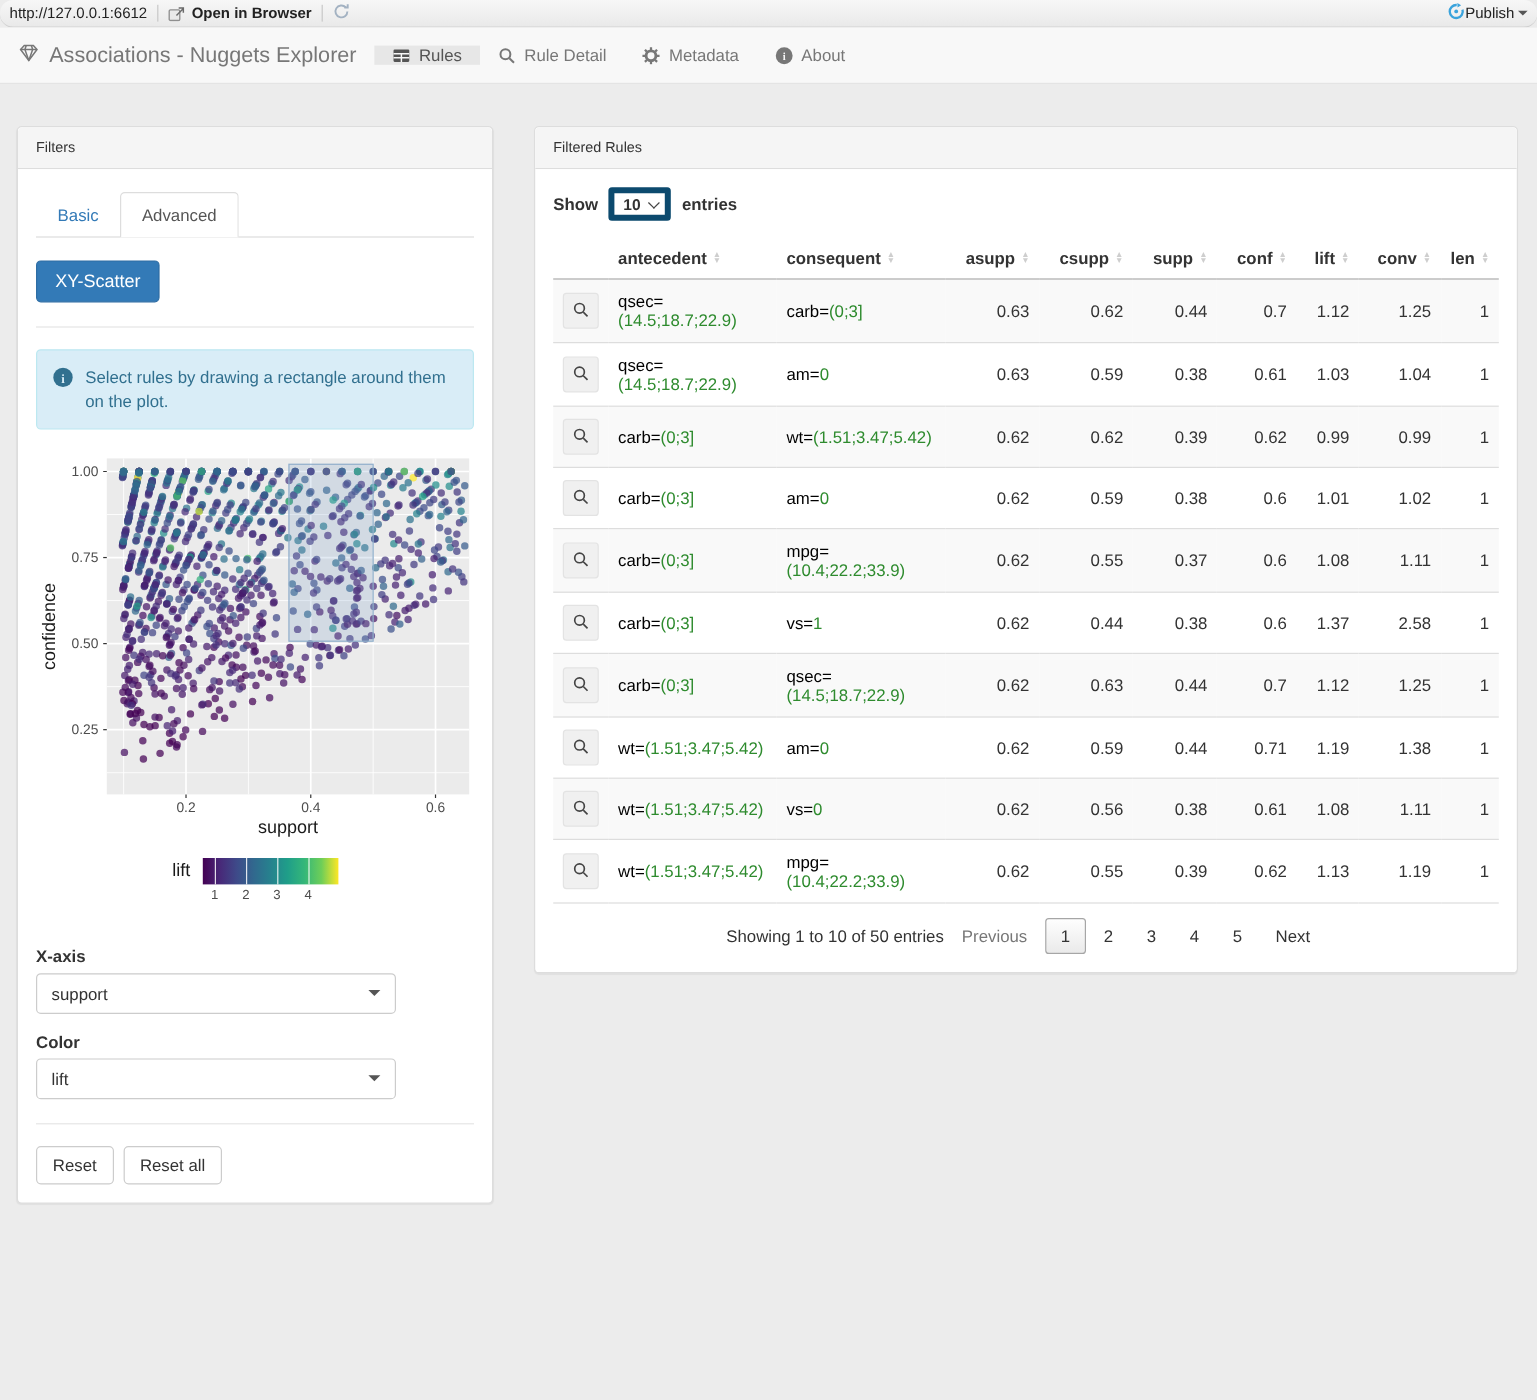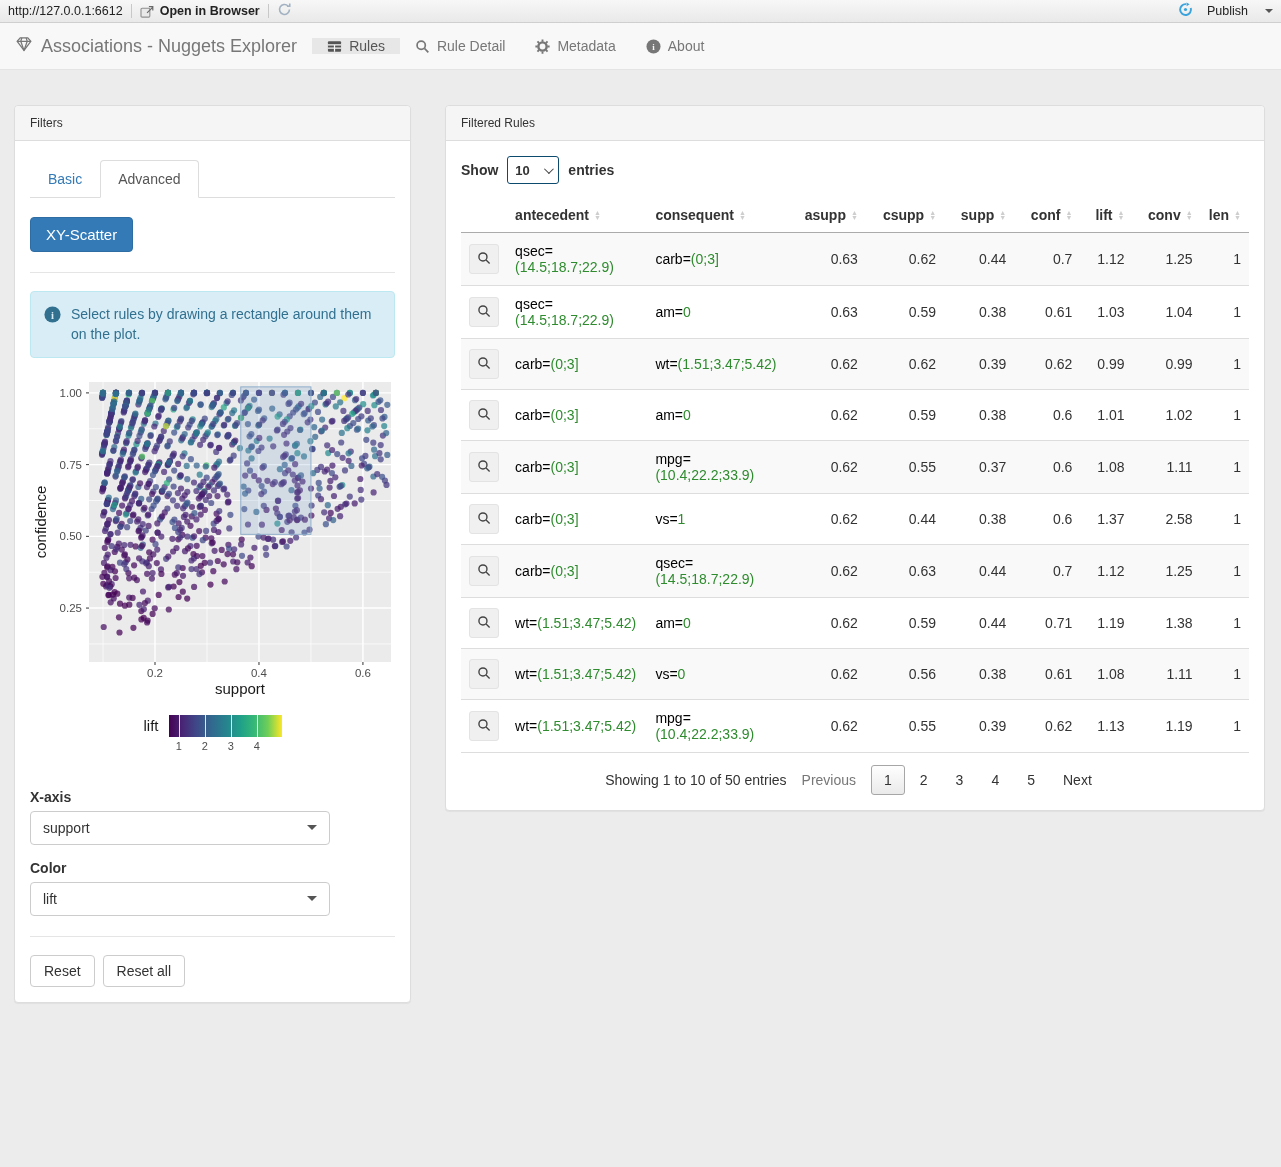--- a/index.html
+++ b/index.html
@@ -5,27 +5,27 @@
   * { box-sizing: border-box; margin: 0; padding: 0; }
   html,body { width:1281px; height:1167px; }
   body {
     font-family: "Liberation Sans", sans-serif;
     background:#ececec; color:#333; font-size:14px; overflow:hidden;
   }
   
   .viewer-bar{
     height:23px; background:linear-gradient(#f7f7f7,#e9e9e9);
     border-bottom:1px solid #cfcfcf; display:flex; align-items:center;
-    padding:0 8px; font-size:12.5px; color:#222;
+    padding:0 8px; font-size:12.5px; color:#222;border-radius:11px;
   }
   .viewer-bar .sep{width:1px;height:14px;background:#c8c8c8;margin:0 8px;}
   .viewer-bar .grow{flex:1}
   .vb-item{display:flex;align-items:center;gap:5px;}
   .vb-item svg{display:block}
-  .publish{display:flex;align-items:center;gap:14px;color:#222;}
+  .publish{display:flex;align-items:center;gap:0;color:#222;}
   .caret-down{width:0;height:0;border-left:4px solid transparent;border-right:4px solid transparent;border-top:4px solid #555;margin-left:3px;}
   
   .navbar{
     height:47px;background:#f8f8f8;border-bottom:1px solid #e4e4e4;
     display:flex;align-items:center;
   }
   .brand{display:flex;align-items:center;gap:8px;padding:0 15px;color:#777;font-size:18px;}
   .nav-tabs-top{display:flex;align-items:stretch;}
   .nav-tab{display:flex;align-items:center;gap:7px;padding:0 15px;color:#777;font-size:14px;cursor:pointer;}
   .nav-tab.active{background:#e7e7e7;color:#555;}
@@ -62,21 +62,21 @@
   
   .controls{margin-top:28px;}
   .ctrl-group{margin-bottom:15px;}
   .ctrl-label{font-weight:bold;font-size:14px;color:#333;margin-bottom:6px;}
   .select-box{width:300px;height:34px;border:1px solid #ccc;border-radius:4px;background:#fff;
       display:flex;align-items:center;justify-content:space-between;padding:0 12px;font-size:14px;color:#333;cursor:pointer;}
   .select-box .tri{width:0;height:0;border-left:5px solid transparent;border-right:5px solid transparent;border-top:5px solid #555;}
   .btn-row{display:flex;gap:8px;margin-top:2px;}
   
   .show-row{display:flex;align-items:center;gap:9px;font-weight:bold;font-size:14px;}
-  .mini-select{width:52px;height:28px;border:1px solid #0c4a6e;border-radius:3px;background:#fff;
+  .mini-select{width:52px;height:28px;border:5px solid #0c4a6e;border-radius:3px;background:#fff;
       display:flex;align-items:center;justify-content:space-between;padding:0 7px;font-size:13px;font-weight:600;cursor:pointer;}
   .chev{width:7px;height:7px;border-right:1.6px solid #444;border-bottom:1.6px solid #444;transform:rotate(45deg) translateY(-2px);}
   table.rules{width:100%;border-collapse:collapse;margin-top:14px;font-size:14px;}
   table.rules thead th{font-weight:bold;color:#333;padding:9px 8px;border-bottom:1px solid #ababab;}
   table.rules thead .th-inner{display:flex;align-items:center;gap:5px;}
   table.rules thead th.num .th-inner{justify-content:flex-end;}
   .sort-ic{display:inline-flex;flex-direction:column;font-size:7px;line-height:5px;color:#cecece;}
   table.rules tbody td{padding:10px 8px;border-top:1px solid #ddd;vertical-align:middle;color:#333;}
   table.rules tbody tr:last-child td{border-bottom:1px solid #ddd;}
   table.rules tbody tr:nth-child(odd){background:#f9f9f9;}

